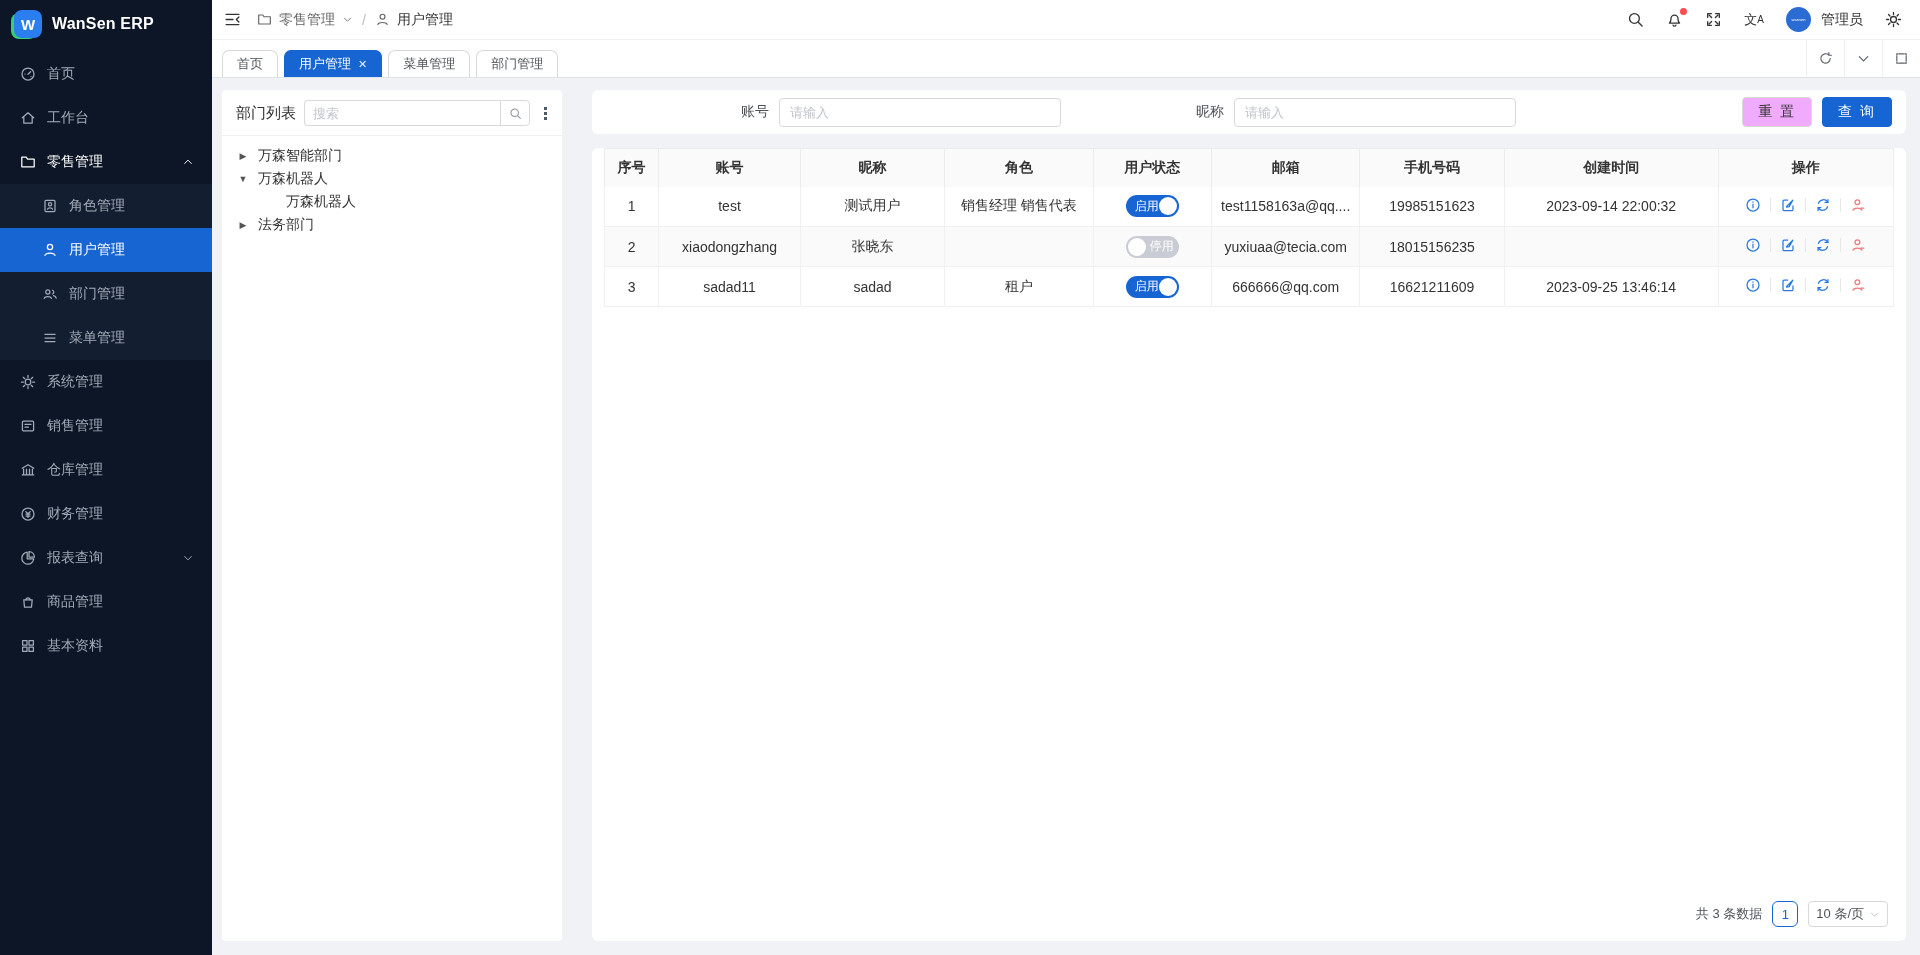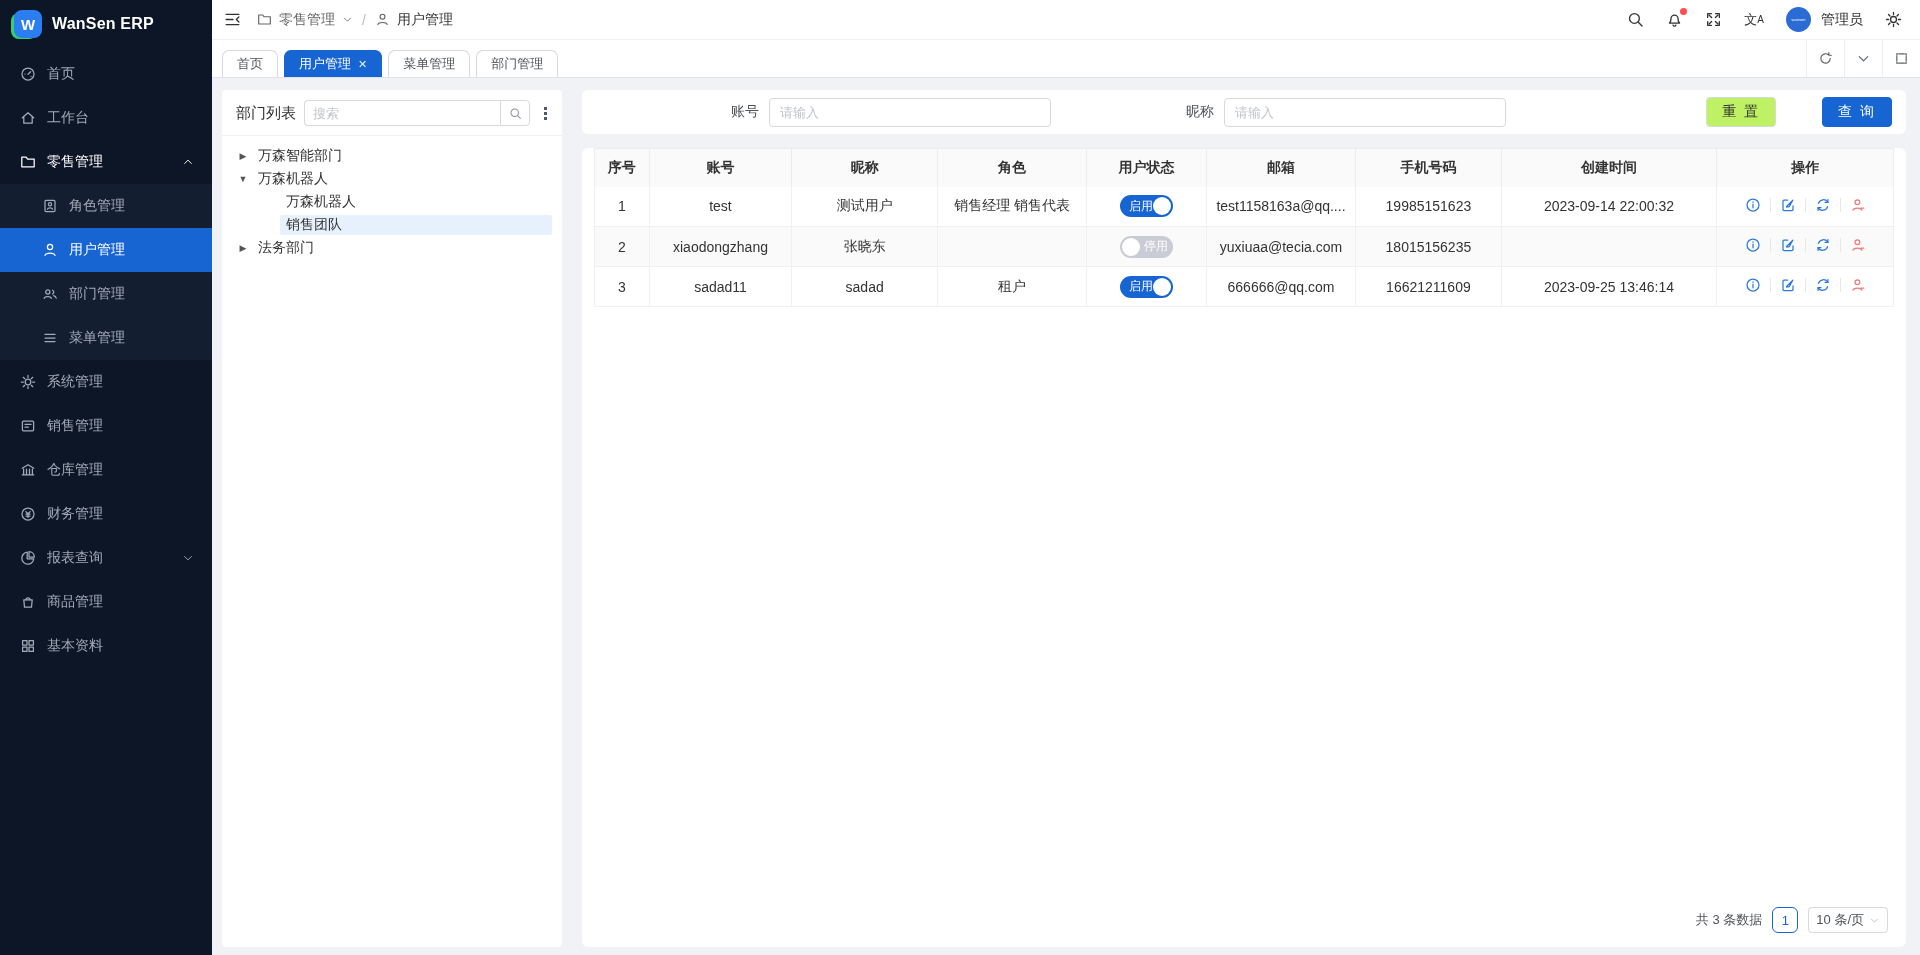--- a/index.html
+++ b/index.html
@@ -41,21 +41,21 @@
 
   .tabbar { height:38px; background:#fff; border-bottom:1px solid #dfe3e8; display:flex; align-items:flex-end; padding-left:10px; flex-shrink:0; }
   .tabs { display:flex; align-items:flex-end; gap:6px; flex:1; }
   .tab { height:27px; display:flex; align-items:center; padding:0 14px; border:1px solid #d9d9d9; border-bottom:none; border-radius:7px 7px 0 0; font-size:13px; color:#51565d; background:#fff; cursor:pointer; gap:7px; }
   .tab.active { background:#1765d2; border-color:#1765d2; color:#fff; }
   .tab .x { font-size:11px; opacity:.9; }
   .tab-actions { display:flex; height:100%; align-items:center; }
   .tab-act { width:38px; height:100%; display:flex; align-items:center; justify-content:center; border-left:1px solid #eceef1; color:#5c626b; cursor:pointer; }
   .tab-act .ic { width:15px; height:15px; display:inline-flex; }
 
-  .content { flex:1; display:flex; gap:20px; padding:12px 14px 8px 10px; min-height:0; }
+  .content { flex:1; display:flex; gap:30px; padding:12px 14px 14px 10px; min-height:0; }
 
   
   .dept-card { width:340px; background:#fff; border-radius:4px; flex-shrink:0; display:flex; flex-direction:column; }
   .dept-head { display:flex; align-items:center; padding:10px 10px 9px 14px; border-bottom:1px solid #f0f0f0; gap:8px; }
   .dept-title { font-size:15px; color:#303133; flex-shrink:0; }
   .dept-search { flex:1; display:flex; height:26px; }
   .dept-search input { flex:1; min-width:0; border:1px solid #d9d9d9; border-right:none; border-radius:4px 0 0 4px; padding:0 8px; font-size:13px; outline:none; color:#333; }
   .dept-search input::placeholder { color:#c0c4cc; }
   .dept-search .sbtn { width:30px; border:1px solid #d9d9d9; border-radius:0 4px 4px 0; background:#fff; display:flex; align-items:center; justify-content:center; color:#8a9099; cursor:pointer; }
   .dept-search .sbtn .ic { width:13px; height:13px; display:inline-flex; }
@@ -71,22 +71,22 @@
 
   
   .main-col { flex:1; display:flex; flex-direction:column; gap:14px; min-width:0; }
   .filter-card { background:#fff; border-radius:6px; height:44px; display:flex; align-items:center; padding:0 14px; flex-shrink:0; }
   .fgroup { display:flex; align-items:center; gap:10px; width:455px; justify-content:flex-end; }
   .fgroup label { color:#4e5359; font-size:14px; }
   .fgroup input { width:282px; height:29px; border:1px solid #d9d9d9; border-radius:4px; padding:0 10px; font-size:13px; outline:none; color:#333; }
   .fgroup input::placeholder { color:#c0c4cc; }
   .filter-btns { margin-left:auto; display:flex; gap:10px; }
   .btn { height:30px; padding:0 15px; border-radius:4px; font-size:14px; cursor:pointer; display:inline-flex; align-items:center; justify-content:center; letter-spacing:2px; }
-  .btn-plain { background:#bef264; border:1px solid #d9d9d9; color:#333; }
-  .btn-primary { background:#1765d2; border:1px solid #1765d2; color:#fff;margin-left:36px; }
+  .btn-plain { background:#f0abfc; border:1px solid #d9d9d9; color:#333; }
+  .btn-primary { background:#1765d2; border:1px solid #1765d2; color:#fff; }
 
   .table-card { background:#fff; border-radius:6px; flex:1; display:flex; flex-direction:column; min-height:0; }
   .table-head { display:flex; align-items:center; padding:11px 16px; }
   .table-title { font-size:15px; color:#303133; }
   .table-tools { margin-left:auto; display:flex; align-items:center; gap:14px; }
   .tool-div { width:1px; height:18px; background:#e8e8e8; margin:0 2px; }
   .tool-ic { width:17px; height:17px; display:inline-flex; color:#4e5969; cursor:pointer; }
   .btn-add { letter-spacing:0; }
 
   table.grid { width:calc(100% - 24px); margin:0 12px; border-collapse:collapse; table-layout:fixed; }
@@ -399,24 +399,20 @@
               <span class="tree-caret">▶</span>
               <span class="tree-label">万森智能部门</span>
             </div>
             <div class="tree-row lv1">
               <span class="tree-caret">▼</span>
               <span class="tree-label">万森机器人</span>
             </div>
             <div class="tree-row lv2">
               <span class="tree-caret"></span>
               <span class="tree-label">万森机器人</span>
-            </div>
-            <div class="tree-row lv2 selected">
-              <span class="tree-caret"></span>
-              <span class="tree-label">销售团队</span>
             </div>
             <div class="tree-row lv1">
               <span class="tree-caret">▶</span>
               <span class="tree-label">法务部门</span>
             </div>
           </div>
       </section>
 
       <section class="main-col">
 

